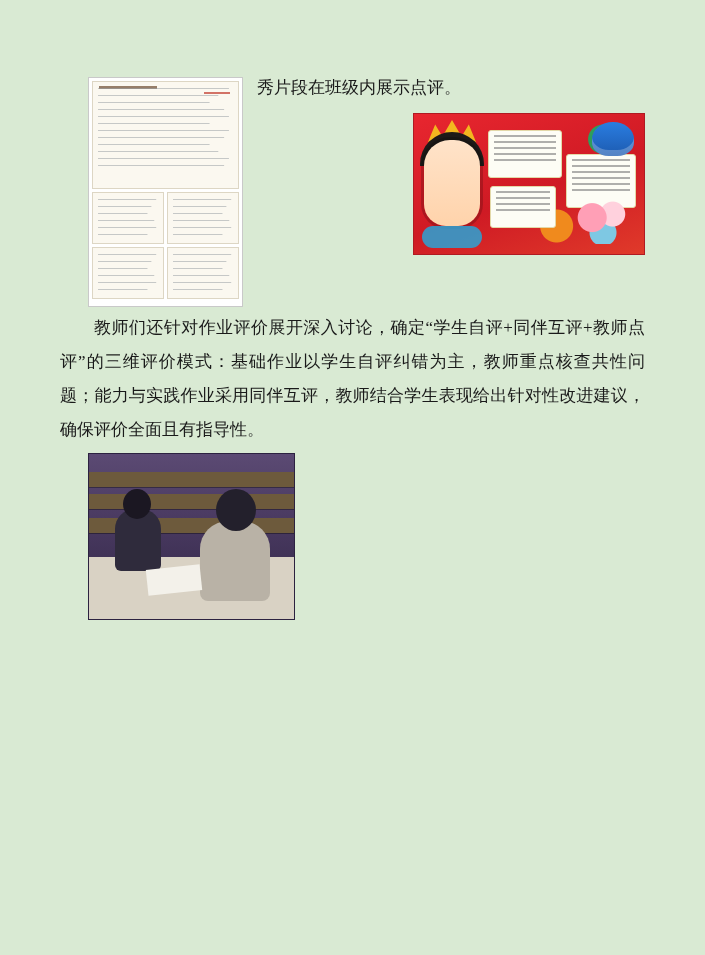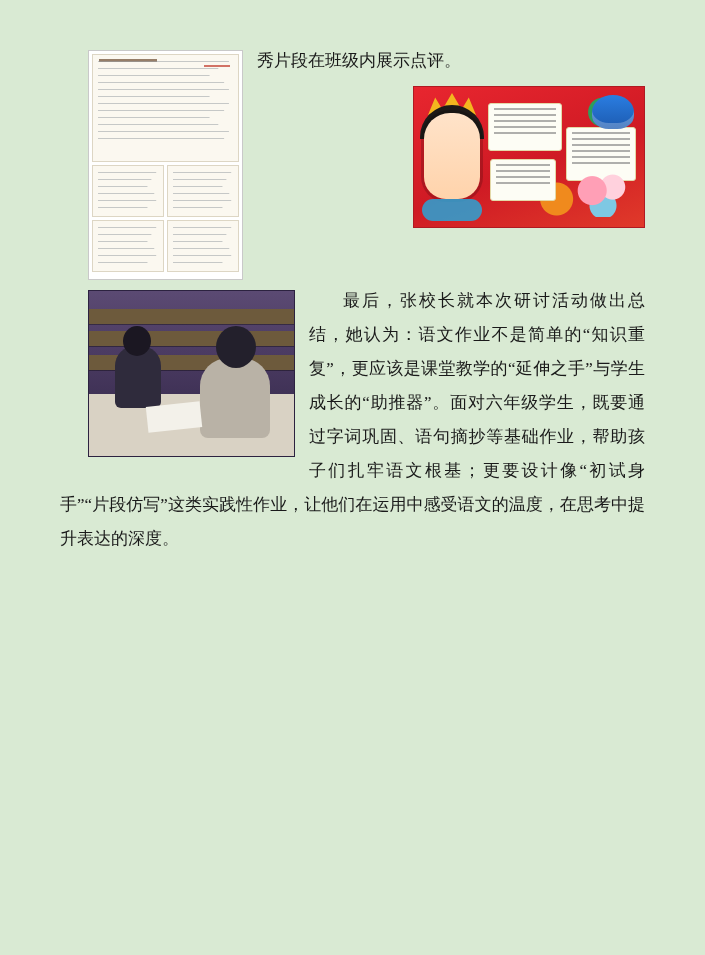--- a/index.html
+++ b/index.html
@@ -11,22 +11,23 @@
     height: 955px;
     background: #d9ead3;
     font-family: "Liberation Serif", serif;
     overflow: hidden;
   }
   .page {
     position: relative;
     width: 705px;
     height: 815px;
     box-sizing: border-box;
-    padding: 44px 60px 30px 60px;
+    padding: 63px 60px 30px 60px;
     background: #d9ead3;
+    margin-top: 8px;
   }
   .doc-body {
     font-size: 17px;
     line-height: 34px;
     color: #1a1a1a;
     text-align: justify;
     text-justify: inter-ideograph;
   }
   .doc-body p {
     margin: 0;
@@ -339,31 +340,31 @@
           <i></i>
         </div>
       <div class="poster-lion"></div>
       <div class="poster-flower"></div>
       <div class="poster-cloud"></div>
     </div>
 
 
     <div class="clearfix"></div>
 
+    <p class="indent">教师们还针对作业评价展开深入讨论，确定“学生自评+同伴互评+教师点评”的三维评价模式：基础作业以学生自评纠错为主，教师重点核查共性问题；能力与实践作业采用同伴互评，教师结合学生表现给出针对性改进建议，确保评价全面且有指导性。</p>
 
     <div class="fig-photo">
       <div class="ph-bg"></div>
       <div class="ph-desk ph-d1"></div>
       <div class="ph-desk ph-d2"></div>
       <div class="ph-desk ph-d3"></div>
       <div class="ph-front"></div>
       <div class="ph-person-a"></div>
       <div class="ph-head-a"></div>
       <div class="ph-person-b"></div>
       <div class="ph-head-b"></div>
       <div class="ph-paper"></div>
     </div>
 
-    <p class="indent">最后，张校长就本次研讨活动做出总结，她认为：语文作业不是简单的“知识重复”，更应该是课堂教学的“延伸之手”与学生成长的“助推器”。面对六年级学生，既要通过字词巩固、语句摘抄等基础作业，帮助孩子们扎牢语文根基；更要设计像“初试身手”“片段仿写”这类实践性作业，让他们在运用中感受语文的温度，在思考中提升表达的深度。</p>
 
     <div class="clearfix"></div>
   </div>
 </div>
 
 </body></html>

